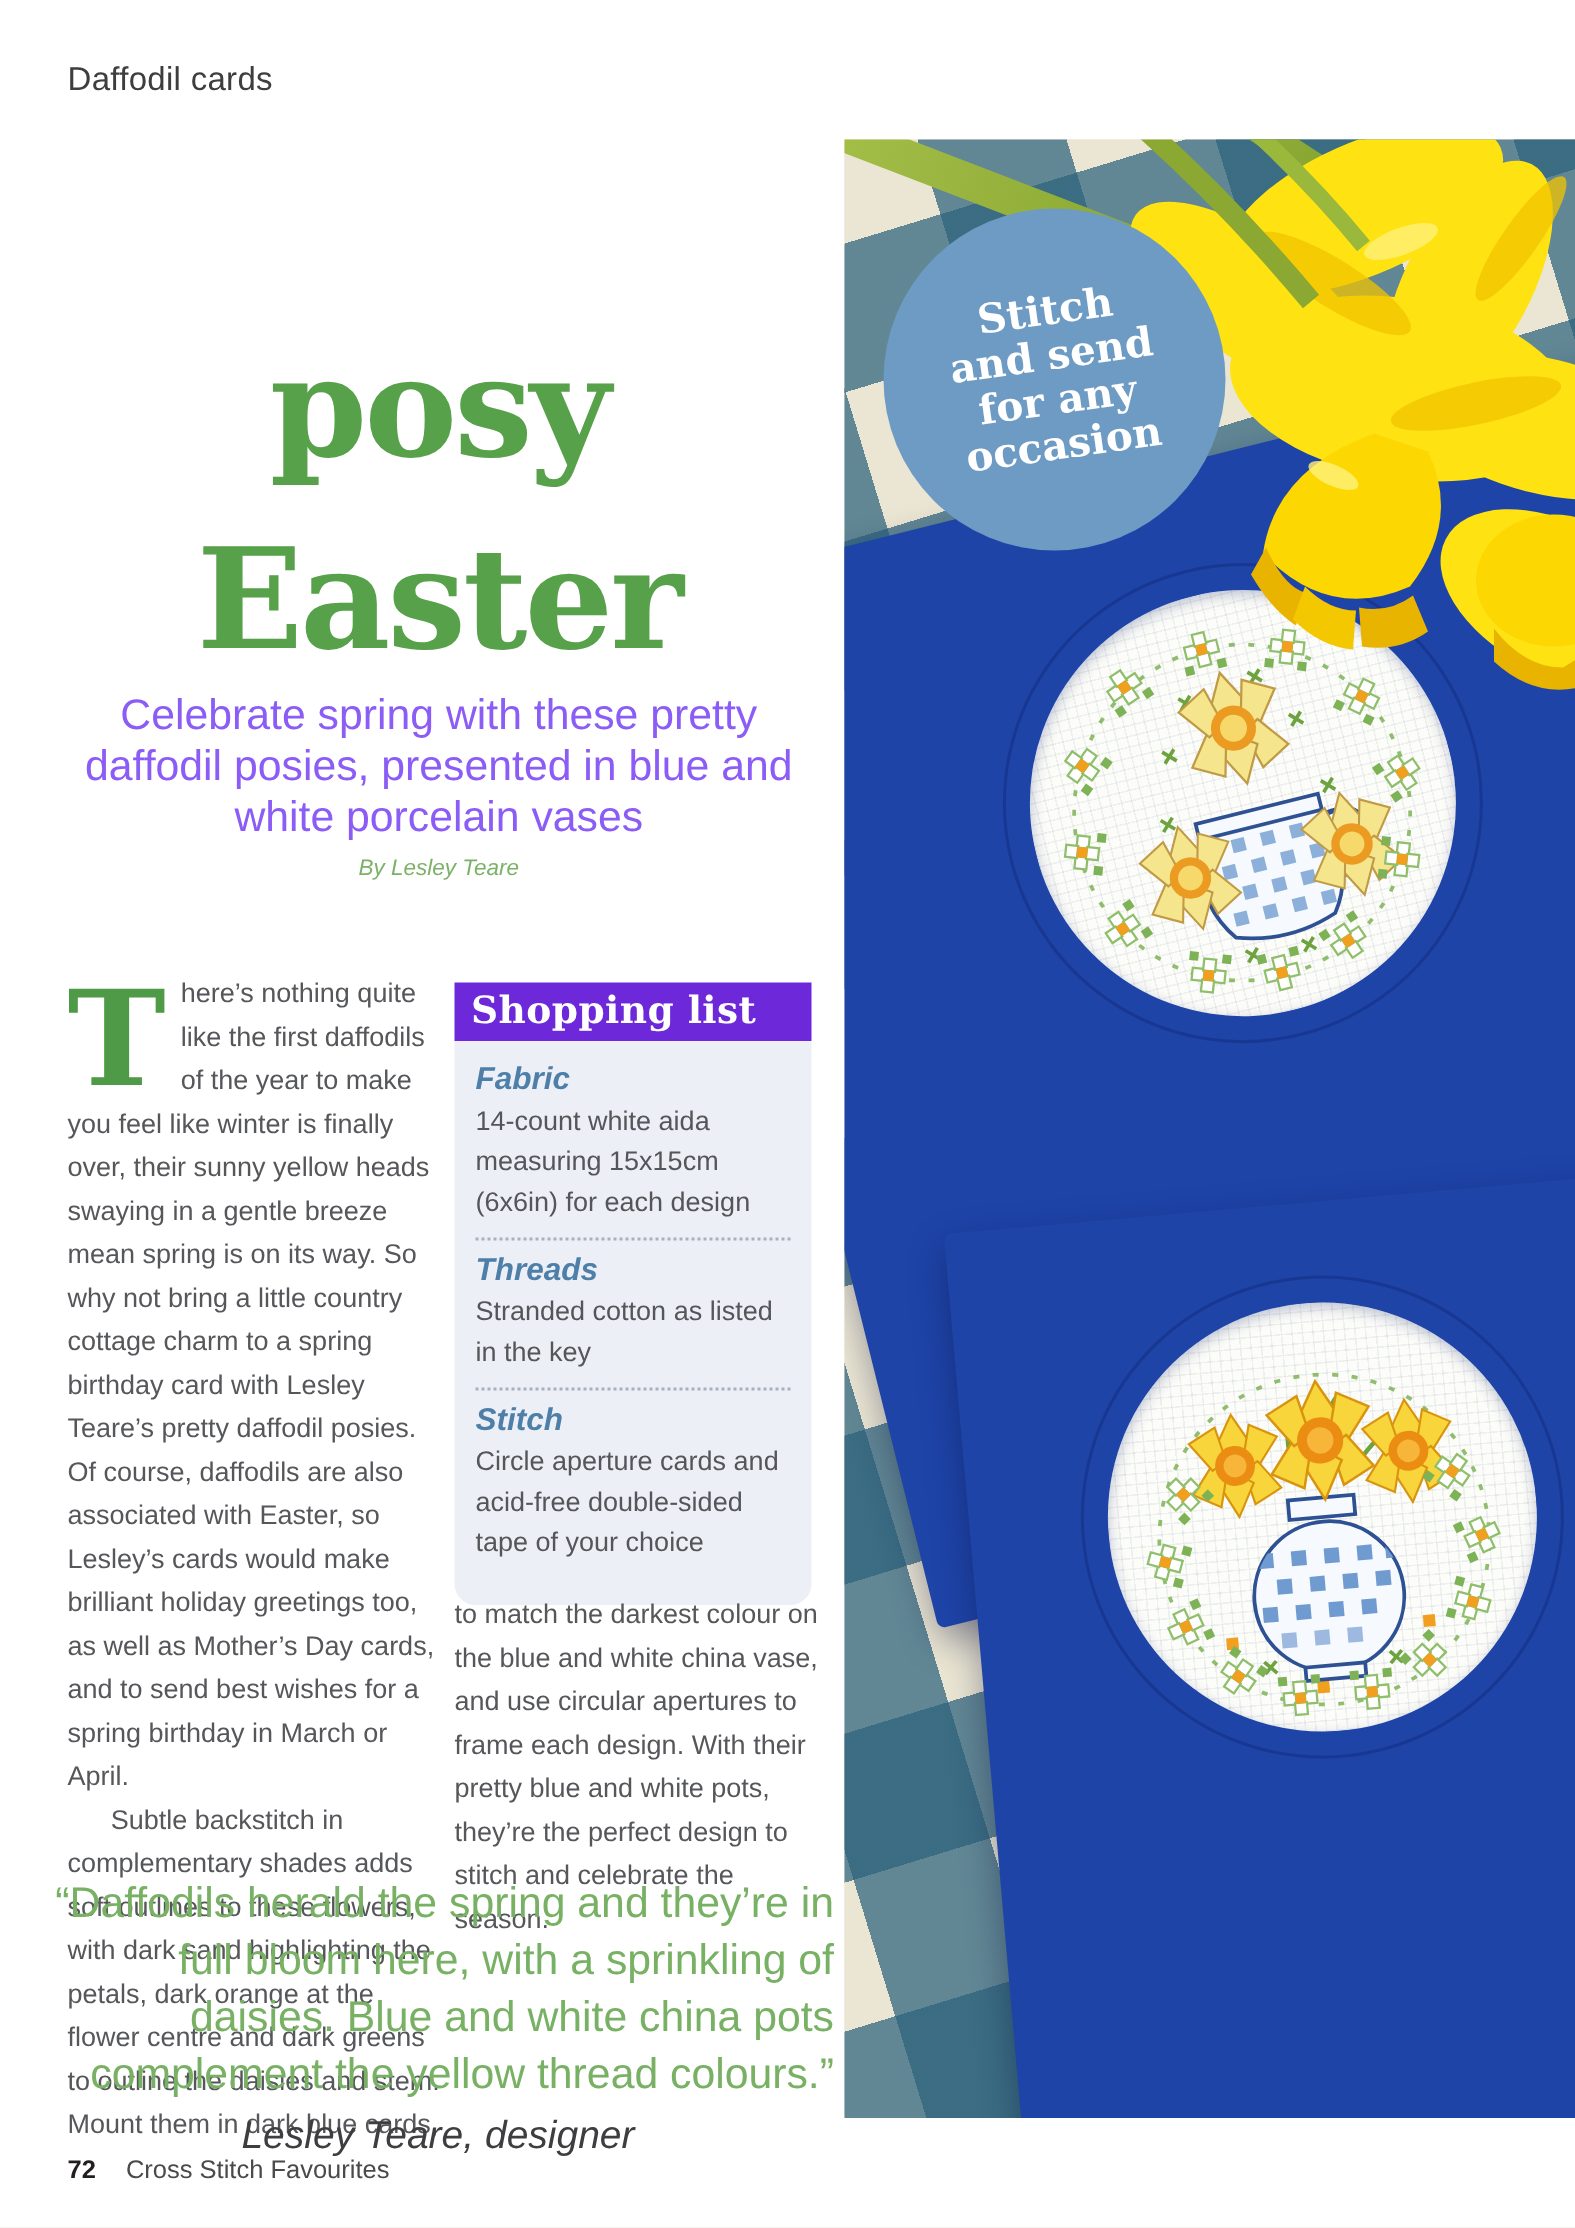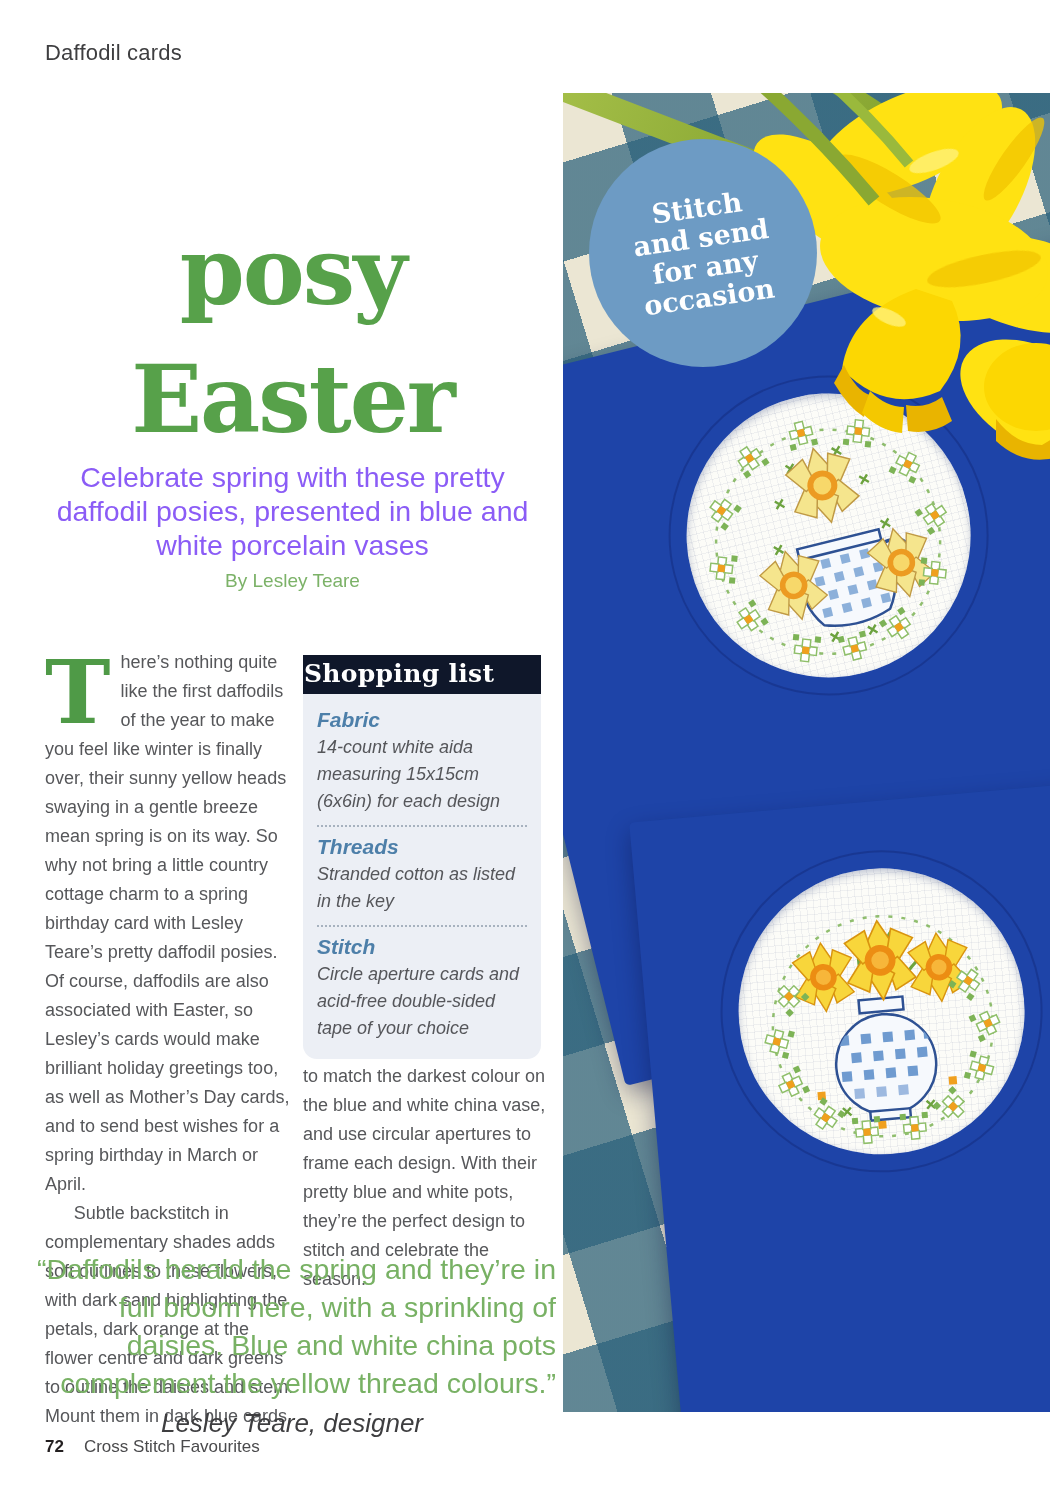--- a/index.html
+++ b/index.html
@@ -9,37 +9,37 @@
 
   
   .kicker{position:absolute;left:45px;top:40px;font-size:22px;color:#3e3e40;letter-spacing:.2px;}
 
   .titleblock{position:absolute;left:40px;top:208px;width:505px;text-align:center;
               font-family:"DejaVu Serif","Liberation Serif",serif;font-weight:700;
               color:#57a14a;font-size:93px;line-height:128px;letter-spacing:-2px;}
   .standfirst{position:absolute;left:40px;top:460px;width:505px;text-align:center;
               font-size:28.5px;line-height:34px;color:#8b5cf6;}
   .byline{position:absolute;left:40px;top:570px;width:505px;text-align:center;
-          font-size:19px;color:#7cb268;}
+          font-style:italic;font-size:15px;color:#7cb268;}
 
   .col1{position:absolute;left:45px;top:648px;width:252px;font-size:18px;line-height:29px;}
   .col1 p{margin:0;}
   .col1 .p2{text-indent:1.6em;}
   .dropcap{float:left;font-family:"DejaVu Serif","Liberation Serif",serif;font-weight:700;
            font-size:88px;line-height:76px;color:#4f9a47;margin:6px 10px 0 0;}
 
   
   .shoplist{position:absolute;left:303px;top:655px;width:238px;}
-  .sl-head{background:#0f172a;color:#ffffff;font-family:"DejaVu Serif","Liberation Serif",serif;
-           font-weight:700;font-size:25px;padding:4px 0 6px 1px;letter-spacing:.3px;}
-  .sl-body{background:#eceff5;border-radius:0 0 14px 14px;padding:6px 14px 7px 14px;}
+  .sl-head{background:#6d28d9;color:#ffffff;font-family:"DejaVu Serif","Liberation Serif",serif;
+           font-weight:700;font-size:25px;padding:4px 0 6px 11px;letter-spacing:.3px;}
+  .sl-body{background:#eceff5;border-radius:0 0 14px 14px;padding:6px 14px 18px 14px;}
   .sl-section{padding:8px 0 10px 0;}
   .sl-section:not(:last-child){border-bottom:2px dotted #a7b2bf;}
   .sl-section h4{margin:0 0 2px 0;font-size:21px;font-style:italic;color:#4d7fa9;}
-  .sl-section div{font-size:18px;line-height:27px;color:#55565a;font-style:italic;}
+  .sl-section div{font-size:18px;line-height:27px;color:#55565a;}
 
   .col2{position:absolute;left:303px;top:1062px;width:250px;font-size:18px;line-height:29px;}
 
   .quote{position:absolute;left:28px;top:1250px;width:528px;text-align:right;
          font-size:28.5px;line-height:38px;color:#78b164;}
   .quote-credit{position:absolute;left:28px;top:1408px;width:528px;text-align:center;
          font-style:italic;font-size:26px;color:#3e3e40;}
 
   .footer{position:absolute;left:45px;top:1437px;font-size:17px;color:#4a4a4c;}
   .footer b{color:#231f20;font-weight:700;margin-right:20px;}

